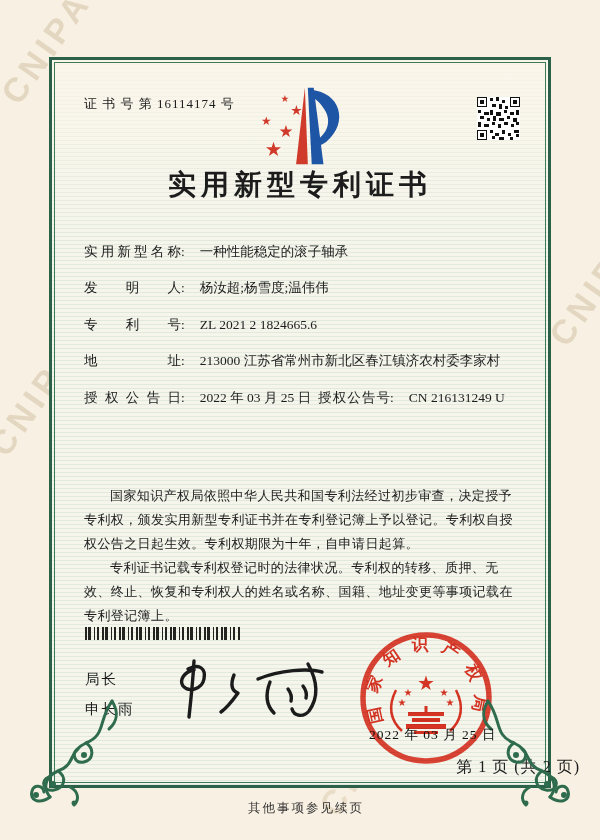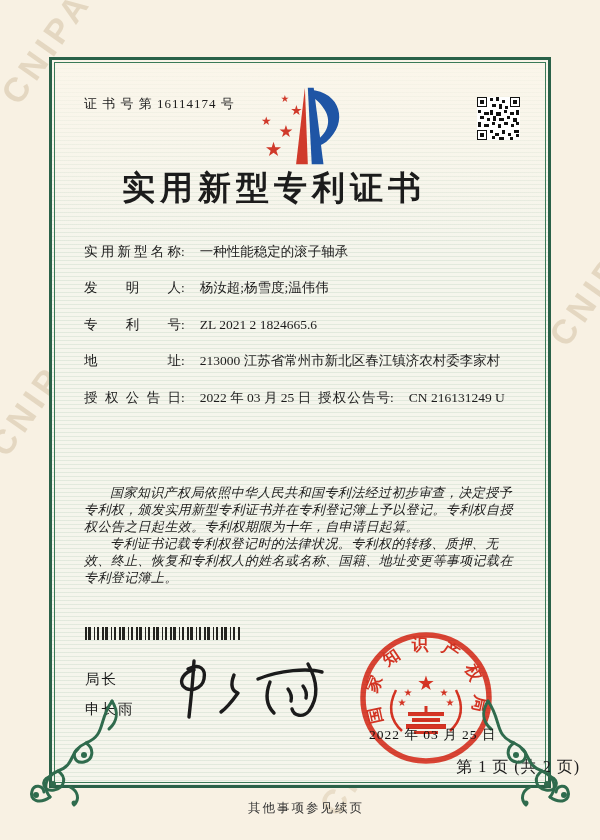--- a/index.html
+++ b/index.html
@@ -30,34 +30,34 @@
     content:"";position:absolute;inset:2px;border:1.5px solid #3a7a58;pointer-events:none;
   }
   .corner{position:absolute;width:100px;height:112px;z-index:5;}
   .corner.bl{left:24px;top:698px;}
   .corner.br{left:476px;top:698px;transform:scaleX(-1);}
   
   .cert-no{position:absolute;left:84px;top:95px;font-size:13px;letter-spacing:1px;}
   .logo{position:absolute;left:251px;top:82px;width:98px;height:88px;}
   .qr{position:absolute;left:477px;top:97px;width:43px;height:43px;}
   .title{
-    position:absolute;left:0;top:166px;width:548px;text-align:center;
-    font-size:33px;font-weight:bold;letter-spacing:5px;
+    position:absolute;left:0;top:166px;width:600px;text-align:center;
+    font-size:28px;font-weight:bold;letter-spacing:5px;
   }
   
   .fields{position:absolute;left:84px;top:243px;width:440px;font-size:13.5px;}
   .frow{height:36.4px;position:relative;}
   .lab{display:inline-block;width:97px;text-align:justify;text-align-last:justify;}
   .val{margin-left:15px;}
   .grant-right{position:absolute;left:234px;top:0;}
   .grant-right .lab{width:72px;}
   
   .paras{
     position:absolute;left:84px;top:484px;width:438px;
-    font-size:13px;line-height:17px;font-style:italic;letter-spacing:0.4px;
+    font-size:13px;line-height:24px;letter-spacing:0.4px;
   }
   .paras p{margin:0;text-indent:2em;}
   
   .barcode{
     position:absolute;left:85px;top:627px;width:156px;height:13px;
     background:repeating-linear-gradient(90deg,
       #23231f 0 2px, transparent 2px 3px,
       #23231f 3px 6px, transparent 6px 9px,
       #23231f 9px 10px, transparent 10px 12px,
       #23231f 12px 14px, transparent 14px 17px);

